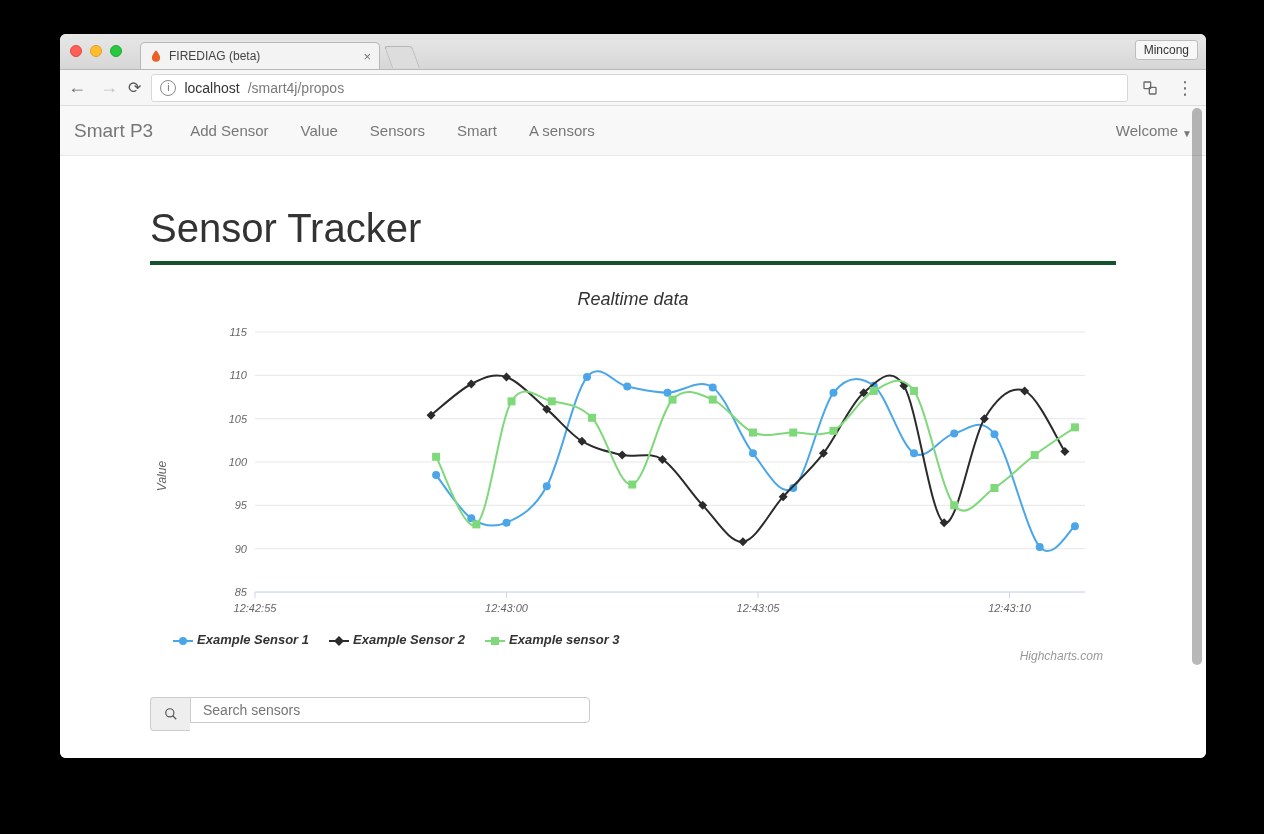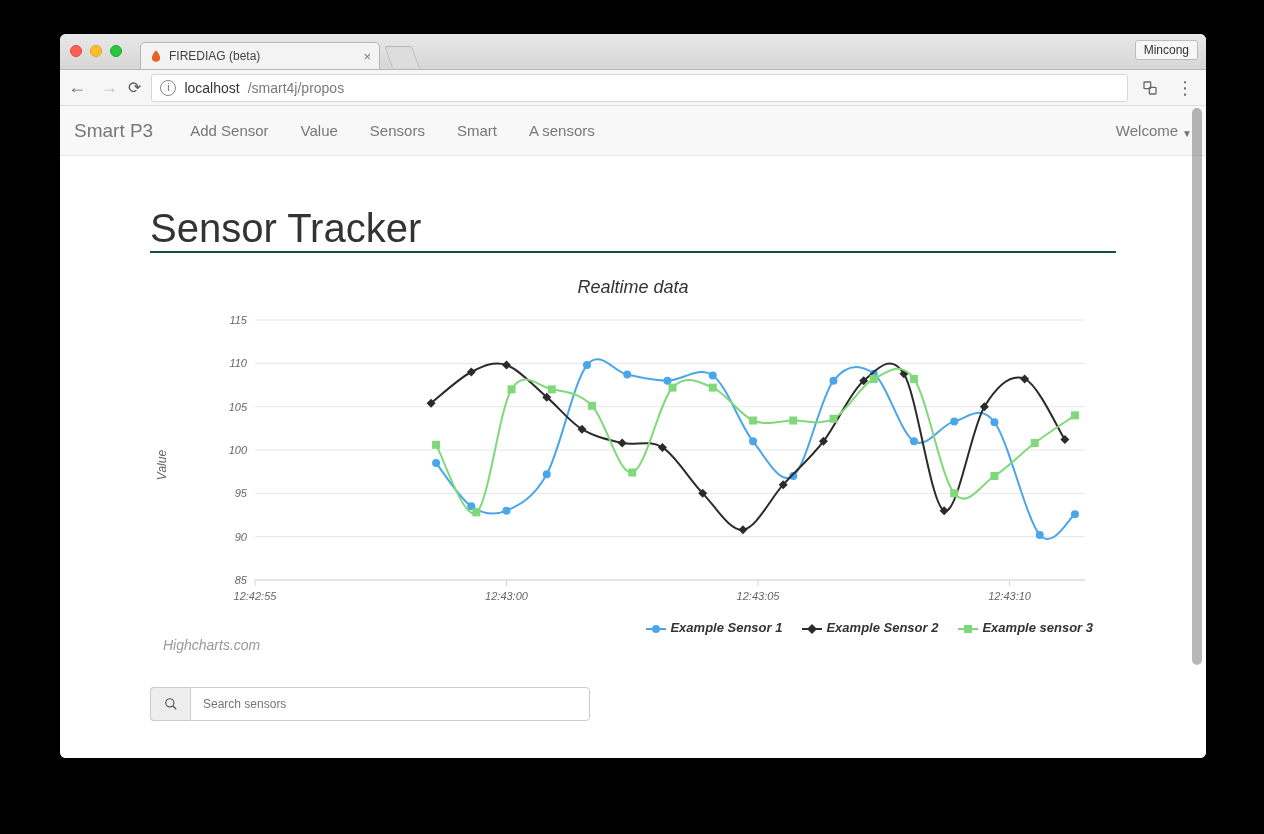--- a/index.html
+++ b/index.html
@@ -154,21 +154,22 @@
   .nav-right { margin-left:auto; display:flex; align-items:flex-end; color:#777; font-size:15px; gap:4px;}
   .caret { font-size:10px; }
 
   .page-body {
     padding: 50px 90px 0 90px;
   }
   h1.page-title {
     font-size: 40px;
     font-weight: 500;
     color:#333;
-    border-bottom: 2px solid #14532d;
+    padding-bottom: 10px;
+    border-bottom: 4px solid #14532d;
     margin-bottom: 24px;
   }
   .chart-container {
     width: 940px;
     margin: 0 auto;
     position:relative;
     font-style:italic;
   }
   .chart-title {
     text-align:center;
@@ -183,47 +184,48 @@
   }
   .y-axis-label {
     position:absolute;
     left:-16px;
     top:50%;
     transform: translateY(-50%) rotate(-90deg);
     font-size:12px;
     color:#666;
   }
   .legend {
-    text-align:right;
+    text-align:left;
     font-size:13px;
     color:#333;
     margin-top: 10px;
   }
   .legend .item { margin: 0 10px; font-weight:600; }
   .legend .dot { display:inline-block; vertical-align:middle; margin-right:4px; }
   .credits {
-    font-size:14px;
+    text-align:right;
+    font-size:12px;
     color:#999;
     margin-top: 2px;
   }
   svg { display:block; }
 
   .search-wrap {
     margin-top: 34px;
     width: 440px;
     display:flex;
   }
   .search-addon {
     width:40px;height:34px;border:1px solid #ccc;border-right:none;
     background:#eee;border-radius:4px 0 0 4px;
     display:flex;align-items:center;justify-content:center;color:#555;
   }
   .search-input {
-    flex:1;height:34px;border:1px solid #ccc;border-radius:0 4px 4px 0;
-    padding:0 12px;font-size:12px;color:#701a75;outline:none;
+    flex:1;height:26px;border:1px solid #ccc;border-radius:0 4px 4px 0;
+    padding:0 12px;font-size:14px;color:#701a75;outline:none;
   }
   .scrollbar {
     position:absolute; right:2px; top:2px; bottom:2px; width:14px;
   }
   .scrollbar-thumb {
     position:absolute; left:2px; right:2px; top:0; height:86%;
     background:rgba(0,0,0,0.28); border-radius:7px;
   }
 </style>
 </head>

